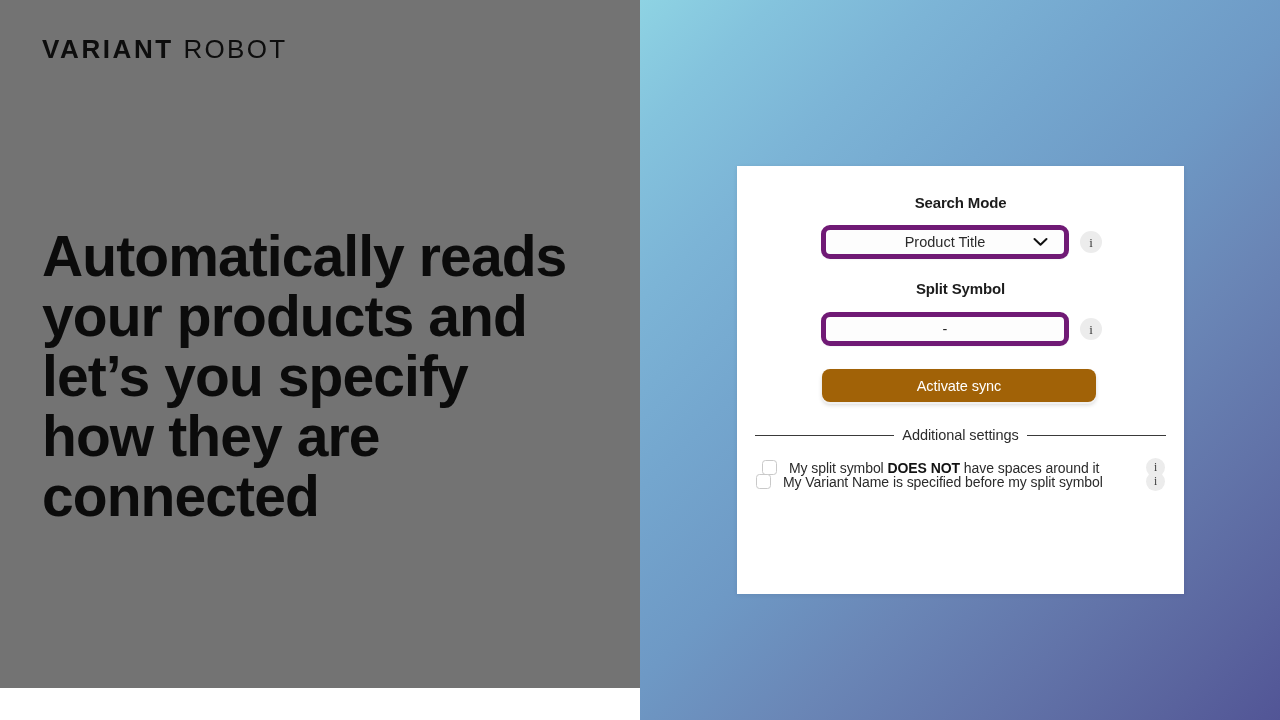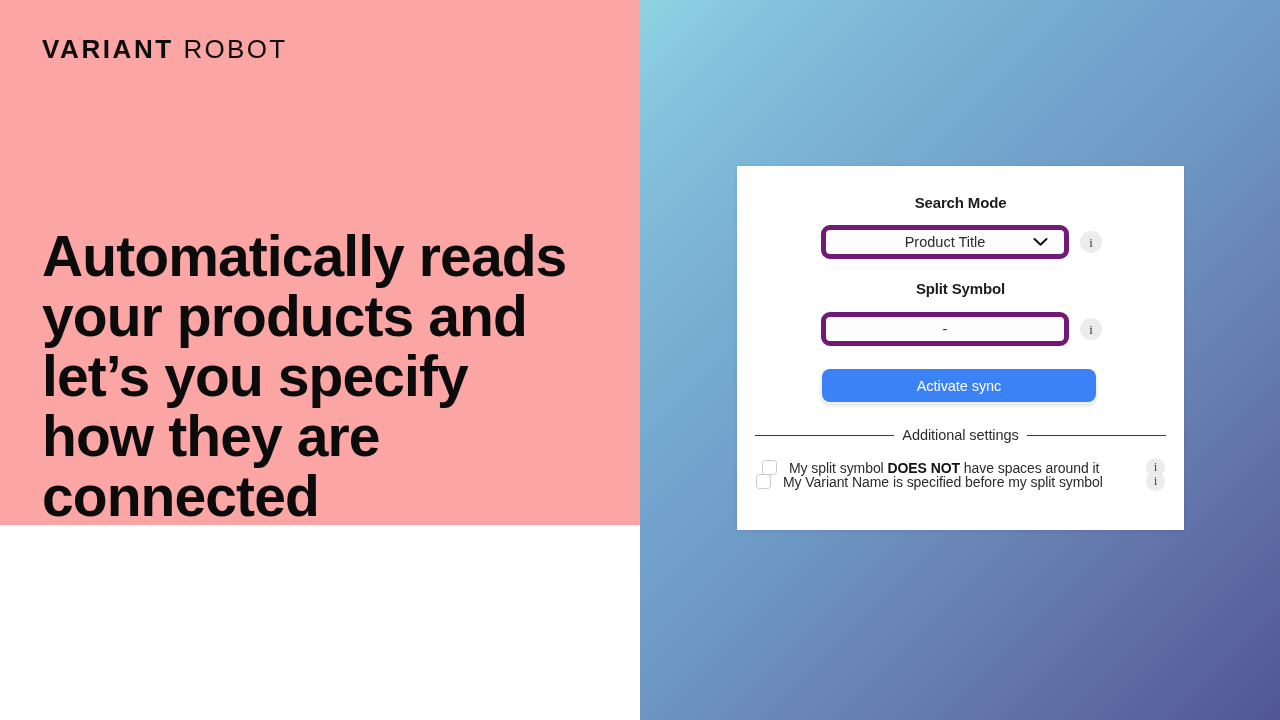--- a/index.html
+++ b/index.html
@@ -19,22 +19,22 @@
     position: relative;
     width: 1280px;
     height: 720px;
     display: flex;
   }
 
   
   .left-panel {
     position: relative;
     width: 640px;
-    height: 525px;
-    background: #fca5a5;
+    height: 688px;
+    background: #737373;
     flex: 0 0 640px;
   }
 
   .brand {
     position: absolute;
     left: 42px;
     top: 34px;
     font-size: 26px;
     line-height: 30px;
     color: #0d0d0d;
@@ -80,21 +80,21 @@
         #5a649e 90%,
         #525596 100%);
   }
 
   
   .card {
     position: absolute;
     left: 97px;   
     top: 166px;
     width: 447px;
-    height: 364px;
+    height: 428px;
     background: #ffffff;
     box-shadow: 0 1px 4px rgba(30,40,70,0.10);
   }
 
   .field-label {
     text-align: center;
     font-size: 15px;
     font-weight: 700;
     color: #1c1c1c;
     letter-spacing: -0.01em;
@@ -159,21 +159,21 @@
   }
 
   .activate-btn {
     position: absolute;
     left: 85px;   
     top: 203px;   
     width: 274px;
     height: 33px;
     border: none;
     border-radius: 8px;
-    background: #3b82f6;
+    background: #a16207;
     color: #ffffff;
     font-family: "Liberation Sans", sans-serif;
     font-size: 14.5px;
     letter-spacing: -0.005em;
     cursor: pointer;
     box-shadow: 0 2px 0 rgba(255,255,255,0.55), 0 3px 4px rgba(0,0,0,0.16);
   }
 
   
   .divider {

